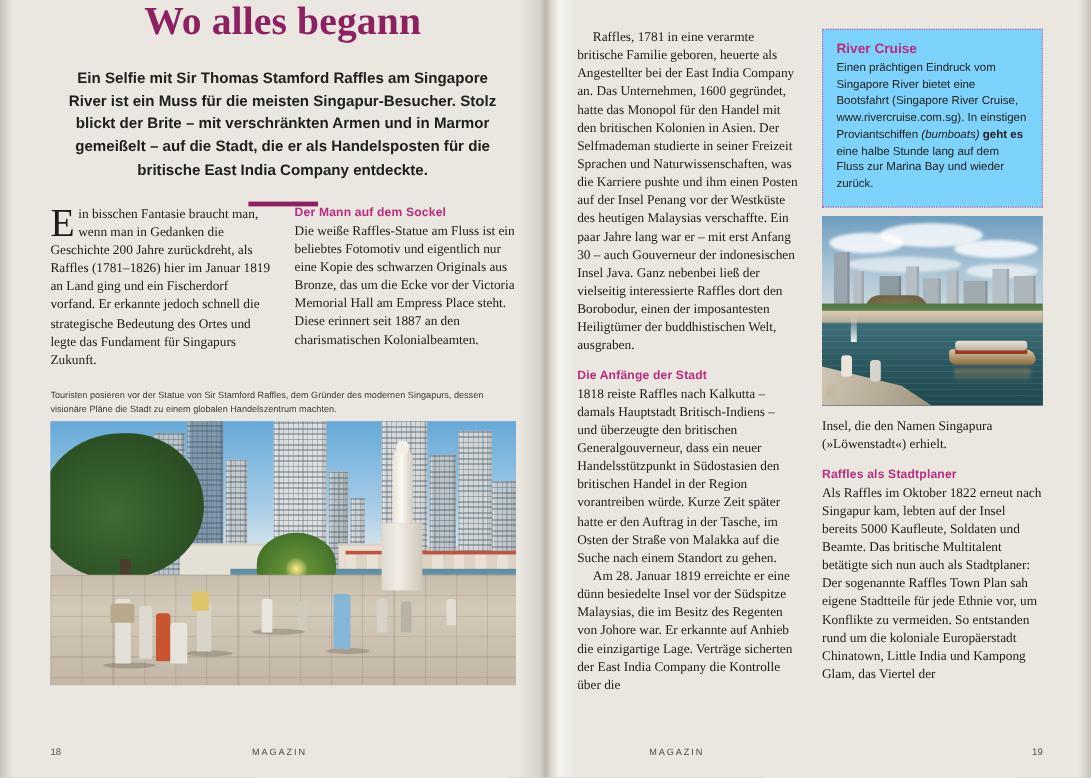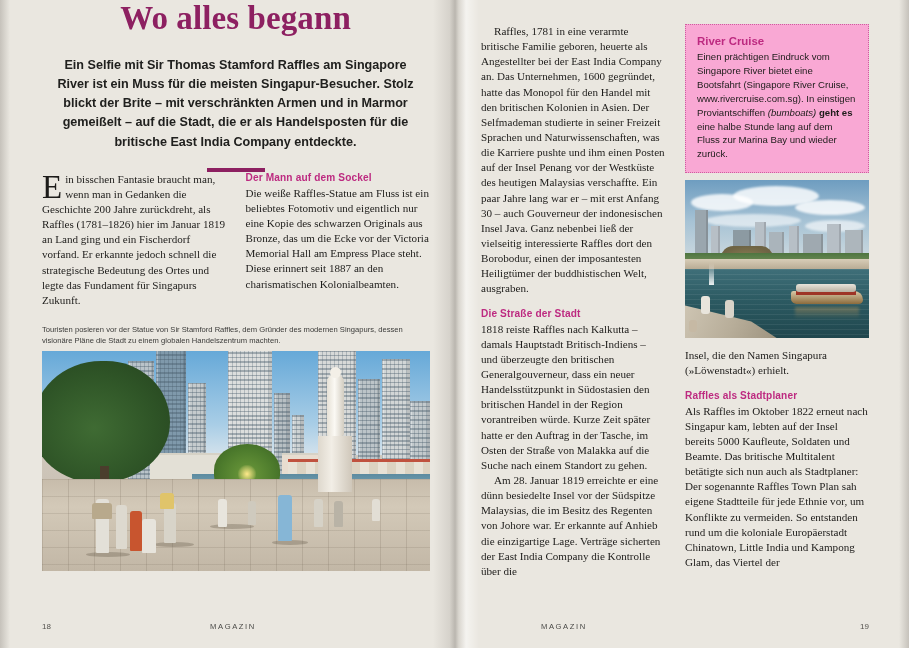--- a/index.html
+++ b/index.html
@@ -194,21 +194,21 @@
 
   .fig { position:absolute; border-radius:3px 3px 1px 1px; }
   .fg-shadow { position:absolute; background: rgba(90,78,62,.30); border-radius:50%; height:5px; }
 
   
   .cols-right { display:flex; gap:20px; }
   .colR { width:184px; }
 
   .infobox {
     border: 1.6px dotted #cf5ea0;
-    background: #f9a8d4;
+    background: #7dd3fc;
     padding: 10px 11px 11px 11px;
     margin-top: 24px;
   }
   .infobox-title {
     font-family: "Liberation Sans", sans-serif;
     font-weight: bold;
     font-size: 11.4px;
     color: #bd2a80;
     margin-bottom: 3px;
   }
@@ -378,21 +378,21 @@
     </div>
   </div>
 
   <div class="page page-right">
     <div class="cols-right">
 
       <div class="colR">
         <div class="body-txt" style="margin-top:24px;font-family:Liberation Serif, serif;">
           <p style="text-indent:13px;">Raffles, 1781 in eine verarmte britische Familie geboren, heuerte als Angestellter bei der East India Company an. Das Unternehmen, 1600 gegründet, hatte das Monopol für den Handel mit den britischen Kolonien in Asien. Der Selfmademan studierte in seiner Freizeit Sprachen und Naturwissenschaften, was die Karriere pushte und ihm einen Posten auf der Insel Penang vor der Westküste des heutigen Malaysias verschaffte. Ein paar Jahre lang war er – mit erst Anfang 30 – auch Gouverneur der indonesischen Insel Java. Ganz nebenbei ließ der vielseitig interessierte Raffles dort den Borobodur, einen der imposantesten Heiligtümer der buddhistischen Welt, ausgraben.</p>
         </div>
-        <div class="subhead spaced">Die Straße der Stadt</div>
+        <div class="subhead spaced">Die Anfänge der Stadt</div>
         <div class="body-txt">
           <p>1818 reiste Raffles nach Kalkutta – damals Hauptstadt Britisch-Indiens – und überzeugte den britischen Generalgouverneur, dass ein neuer Handelsstützpunkt in Südostasien den britischen Handel in der Region vorantreiben würde. Kurze Zeit später hatte er den Auftrag in der Tasche, im Osten der Straße von Malakka auf die Suche nach einem Standort zu gehen.</p>
           <p>Am 28. Januar 1819 erreichte er eine dünn besiedelte Insel vor der Südspitze Malaysias, die im Besitz des Regenten von Johore war. Er erkannte auf Anhieb die einzigartige Lage. Verträge sicherten der East India Company die Kontrolle über die</p>
         </div>
       </div>
 
       <div class="colR">
 
         <div class="infobox">
           <div class="infobox-title">River Cruise</div>

